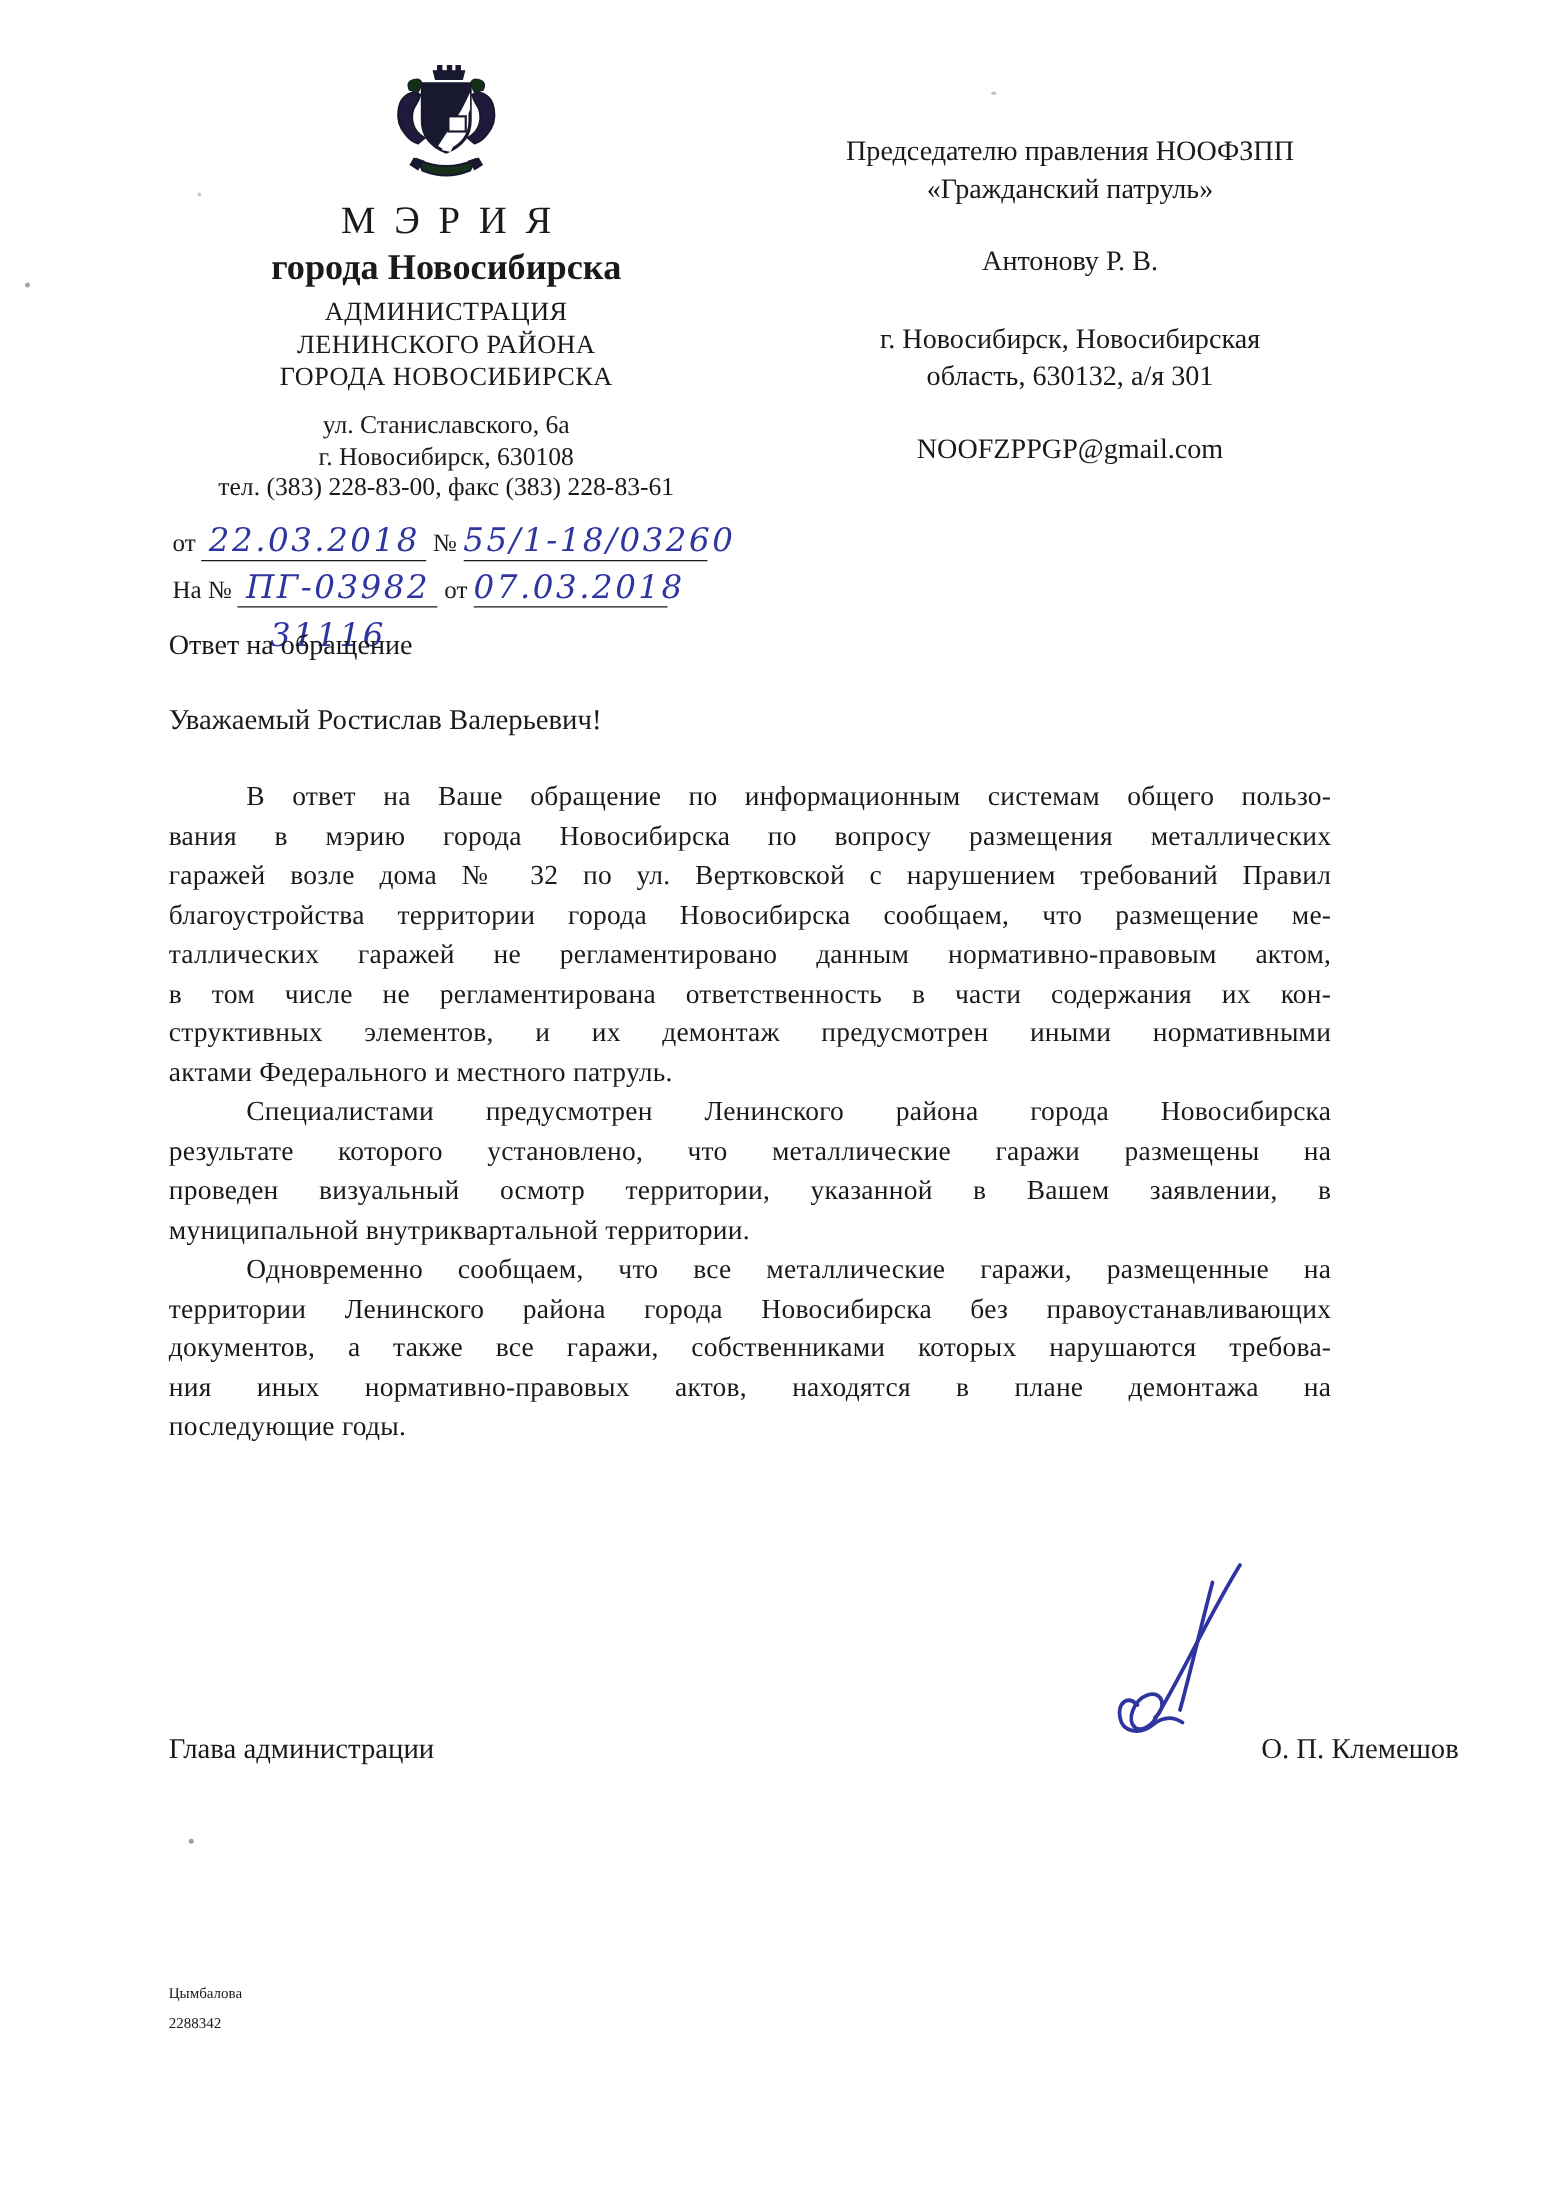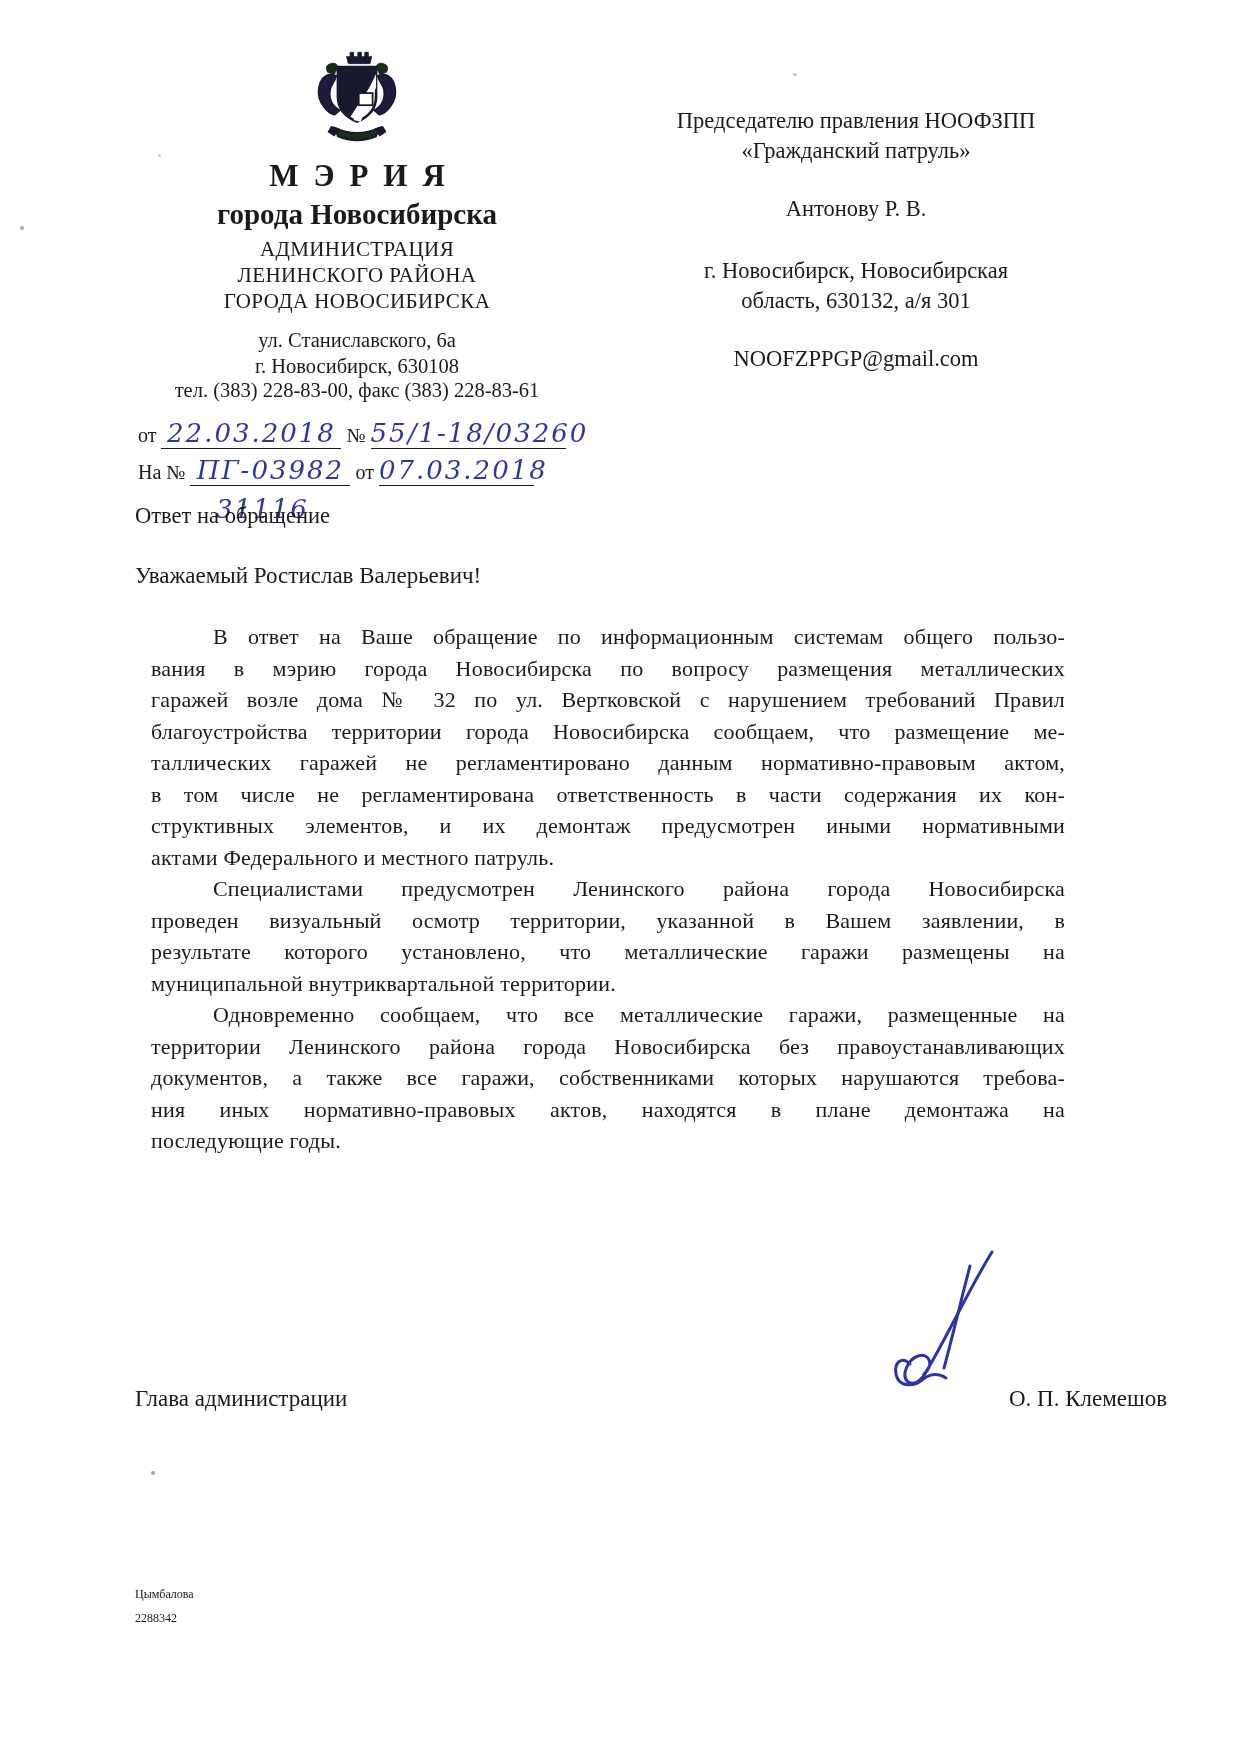--- a/index.html
+++ b/index.html
@@ -17,21 +17,21 @@
 
   
   .letterhead {
     position: absolute;
     left: 118px; top: 48px;
     width: 478px;
     text-align: center;
   }
   .coa { display: block; margin: 0 auto 6px auto; }
   .org1 {
-    font-size: 31px; font-weight: bold;
+    font-size: 31px; font-weight: normal;
     letter-spacing: 15px; text-indent: 15px;
     margin-top: 2px;
   }
   .org2 { font-size: 29px; font-weight: bold; margin-top: 4px; }
   .dept { font-size: 21px; line-height: 24px; margin-top: 2px; letter-spacing: 0.4px; }
   .dept.firstdept { margin-top: 6px; }
   .addr { font-size: 20.5px; line-height: 26px; }
   .addr.first { margin-top: 14px; }
   .phone { font-size: 20.5px; margin-top: 0px; }
 
@@ -69,21 +69,21 @@
 
   
   .main {
     position: absolute;
     left: 135px; top: 503px;
     width: 930px;
     font-size: 22px;
   }
   .subject { text-align: left; font-size: 22.5px; }
   .salutation { text-align: left; font-size: 23px; margin-top: 34px; }
-  .paragraphs { margin-top: 32px; margin-left: 16px; }
+  .paragraphs { margin-top: 32px; }
   .body-line {
     line-height: 31.5px;
     text-align: justify;
     text-align-last: justify;
     letter-spacing: 0.2px;
   }
   .body-line.first { text-indent: 62px; }
   .body-line.last { text-align-last: left; }
 
   
@@ -197,22 +197,22 @@
           <div class="body-line">вания в мэрию города Новосибирска по вопросу размещения металлических</div>
           <div class="body-line">гаражей возле дома № 32 по ул. Вертковской с нарушением требований Правил</div>
           <div class="body-line">благоустройства территории города Новосибирска сообщаем, что размещение ме-</div>
           <div class="body-line">таллических гаражей не регламентировано данным нормативно-правовым актом,</div>
           <div class="body-line">в том числе не регламентирована ответственность в части содержания их кон-</div>
           <div class="body-line">структивных элементов, и их демонтаж предусмотрен иными нормативными</div>
           <div class="body-line last">актами Федерального и местного патруль.</div>
         </div>
         <div>
           <div class="body-line first">Специалистами предусмотрен Ленинского района города Новосибирска</div>
+          <div class="body-line">результате которого установлено, что металлические гаражи размещены на</div>
           <div class="body-line">проведен визуальный осмотр территории, указанной в Вашем заявлении, в</div>
-          <div class="body-line">результате которого установлено, что металлические гаражи размещены на</div>
           <div class="body-line last">муниципальной внутриквартальной территории.</div>
         </div>
         <div>
           <div class="body-line first">Одновременно сообщаем, что все металлические гаражи, размещенные на</div>
           <div class="body-line">территории Ленинского района города Новосибирска без правоустанавливающих</div>
           <div class="body-line">документов, а также все гаражи, собственниками которых нарушаются требова-</div>
           <div class="body-line">ния иных нормативно-правовых актов, находятся в плане демонтажа на</div>
           <div class="body-line last">последующие годы.</div>
         </div>
       </div>

